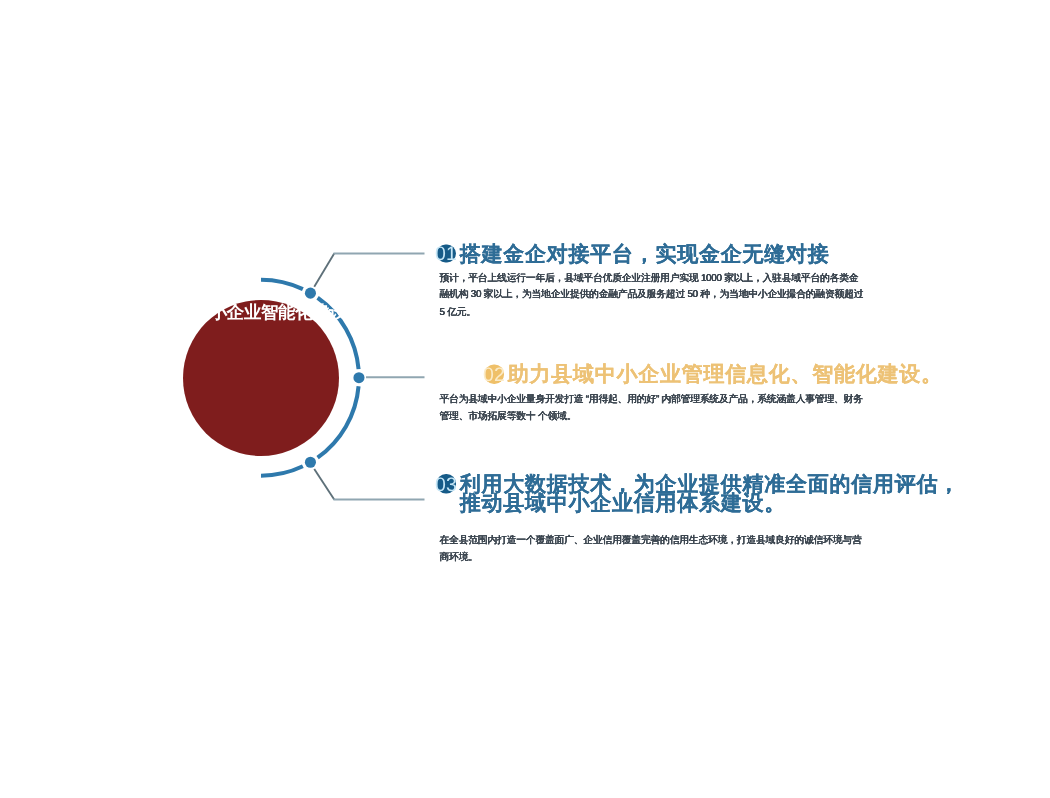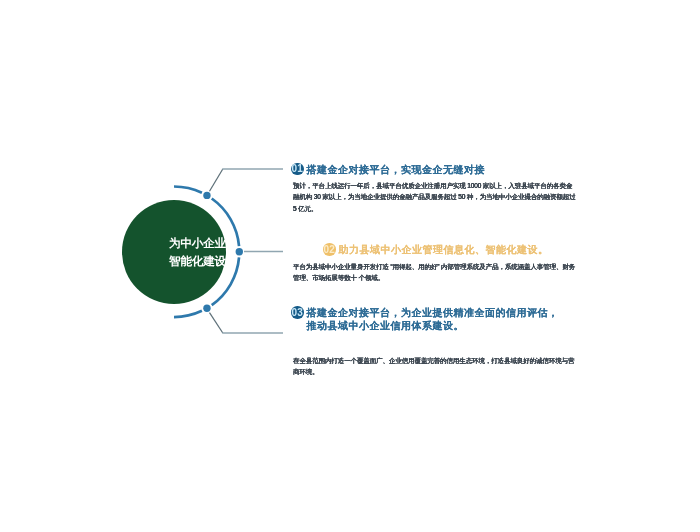--- a/index.html
+++ b/index.html
@@ -24,24 +24,23 @@
   }
 
   
   .hub {
     position: absolute;
     left: 122px;
     top: 199.5px;
     width: 104px;
     height: 104px;
     border-radius: 50%;
-    background: #14532d;
+    background: #7f1d1d;
     display: flex;
-    flex-direction: column;
-    align-items: flex-end;
+    align-items: flex-start;
     justify-content: center;
   }
   .hub-line {
     transform: translateZ(0);
     color: #ffffff;
     font-size: 11.6px;
     font-weight: bold;
     letter-spacing: -0.2px;
     line-height: 17.2px;
     white-space: nowrap;
@@ -57,37 +56,37 @@
     left: 291px;
     display: flex;
     align-items: flex-start;
   }
   .badge {
     transform: translateZ(0);
     flex: 0 0 auto;
     width: 12.5px;
     height: 12.5px;
     border-radius: 50%;
-    font-size: 10px;
-    font-weight: bold;
+    font-size: 13px;
+    font-weight: normal;
     display: flex;
     align-items: center;
     justify-content: center;
     letter-spacing: 0.1px;
     box-sizing: border-box;
   }
   .badge.blue { background: #165B88; color: #C6E6F6; }
   .badge.orange {
     background: #EFC069;
     color: #FBEBC8;
     margin-left: 32px;
   }
   .head-text {
     transform: translateZ(0);
-    font-size: 10px;
+    font-size: 14px;
     letter-spacing: 0.5px;
     font-weight: bold;
     line-height: 13px;
     margin-left: 3px;
     white-space: pre-line;
   }
   .head-text.blue { color: #2E6C96; text-shadow: 0 0 0.3px #2E6C96; }
   .head-text.orange { color: #EDC276; text-shadow: 0 0 0.3px #EDC276; }
 
   .body-text {
@@ -140,20 +139,20 @@
     <div class="head-text blue">搭建金企对接平台，实现金企无缝对接</div>
   </div>
   <div class="body-text" style="top:180px">预计，平台上线运行一年后，县域平台优质企业注册用户实现 1000 家以上，入驻县域平台的各类金融机构 30 家以上，为当地企业提供的金融产品及服务超过 50 种，为当地中小企业撮合的融资额超过 5 亿元。</div>
 
   <div class="item-head" style="top:243px">
     <div class="badge orange">02</div>
     <div class="head-text orange">助力县域中小企业管理信息化、智能化建设。</div>
   </div>
   <div class="body-text" style="top:261px">平台为县域中小企业量身开发打造 “用得起、用的好” 内部管理系统及产品，系统涵盖人事管理、财务管理、市场拓展等数十 个领域。</div>
 
-  <div class="item-head" style="top:306px">
+  <div class="item-head" style="top:316px">
     <div class="badge blue">03</div>
-    <div class="head-text blue">搭建金企对接平台，为企业提供精准全面的信用评估，
+    <div class="head-text blue">利用大数据技术，为企业提供精准全面的信用评估，
 推动县域中小企业信用体系建设。</div>
   </div>
   <div class="body-text" style="top:355px;width:287px">在全县范围内打造一个覆盖面广、企业信用覆盖完善的信用生态环境，打造县域良好的诚信环境与营商环境。</div>
 
 </div>
 
 </body></html>

